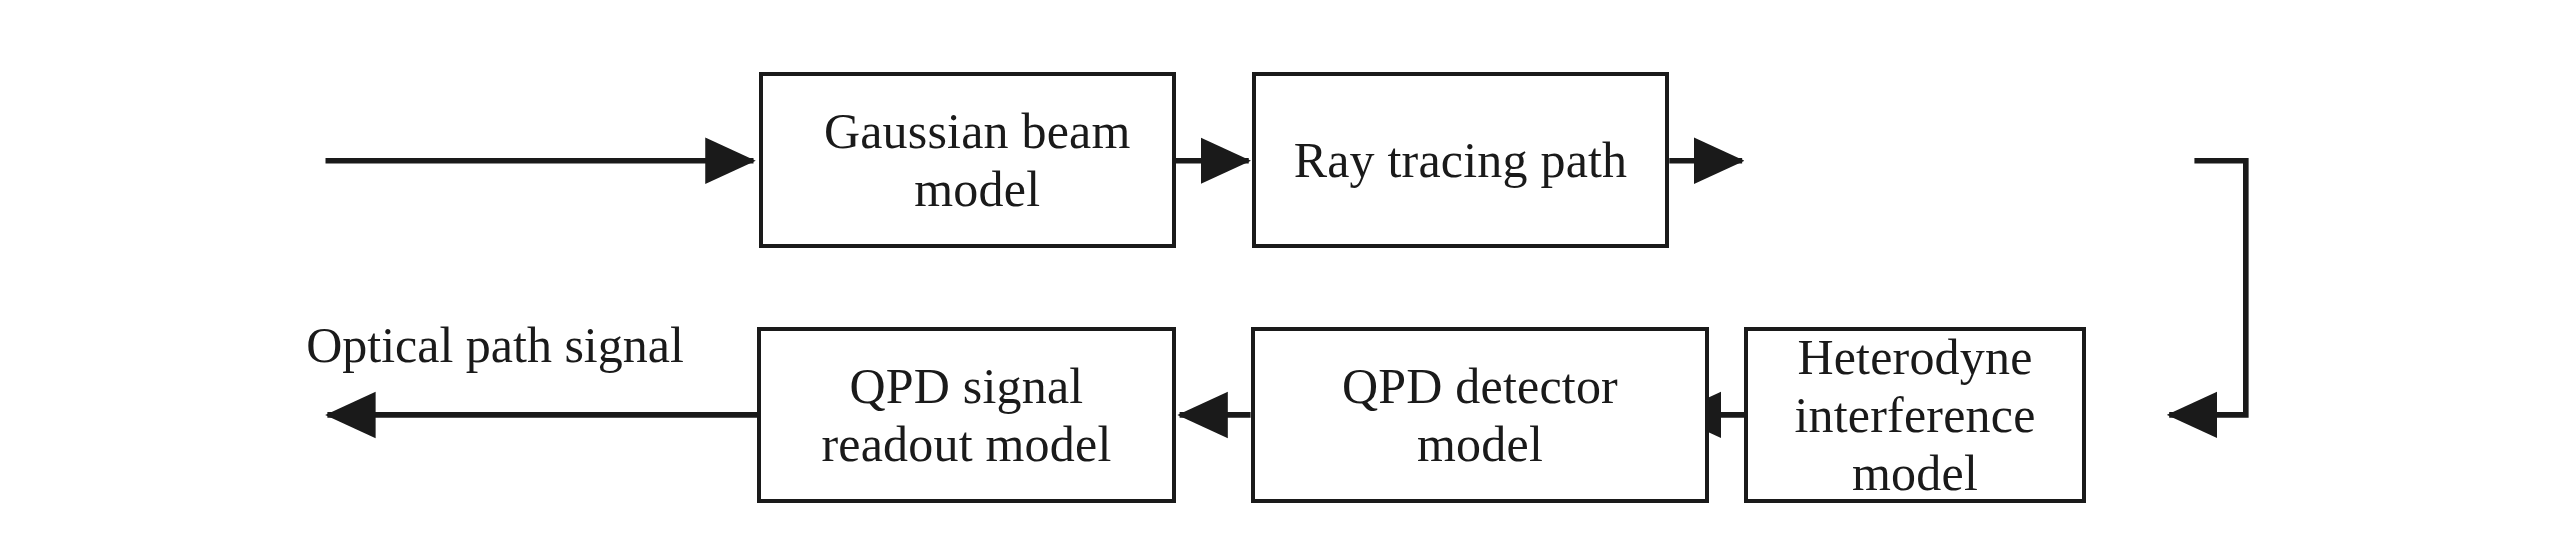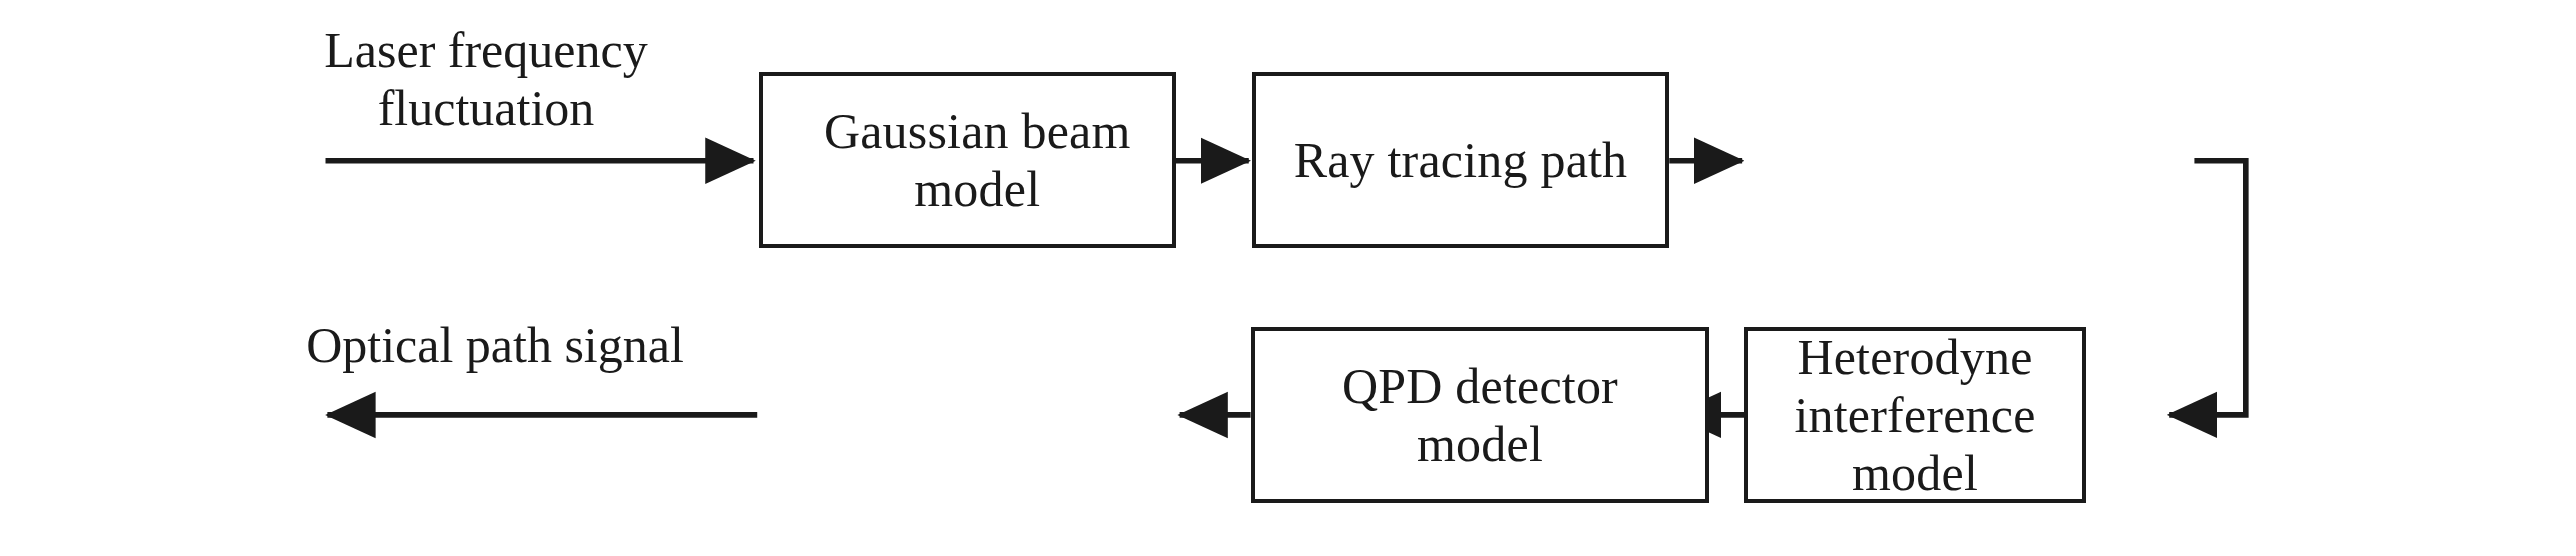--- a/index.html
+++ b/index.html
@@ -81,22 +81,20 @@
 
     <polyline points="2348,172 2403,172 2403,444 2321,444" fill="none" stroke="#1a1a1a" stroke-width="6" marker-end="url(#arrowRight)"></polyline>
 
     <line x1="1866" y1="444" x2="1790" y2="444" stroke="#1a1a1a" stroke-width="6" marker-end="url(#arrowRight)"></line>
 
     <line x1="1338" y1="444" x2="1262" y2="444" stroke="#1a1a1a" stroke-width="6" marker-end="url(#arrowRight)"></line>
 
     <line x1="810" y1="444" x2="350" y2="444" stroke="#1a1a1a" stroke-width="6" marker-end="url(#arrowRight)"></line>
   </svg>
 
-  <div class="edge-label label-input">Laser frequency
-fluctuation</div>
 
   <div class="edge-label label-output">Optical path signal</div>
 
   <div class="node-box box-gaussian">
     <span class="node-label">Gaussian beam
 model</span>
   </div>
 
   <div class="node-box box-raytracing">
     <span class="node-label">Ray tracing path</span>
@@ -107,15 +105,19 @@
     <span class="node-label">Heterodyne
 interference
 model</span>
   </div>
 
   <div class="node-box box-qpddetect">
     <span class="node-label">QPD detector
 model</span>
   </div>
 
+  <div class="node-box box-qpdreadout">
+    <span class="node-label">QPD signal
+readout model</span>
+  </div>
 
 </div>
 
 
 </body></html>

